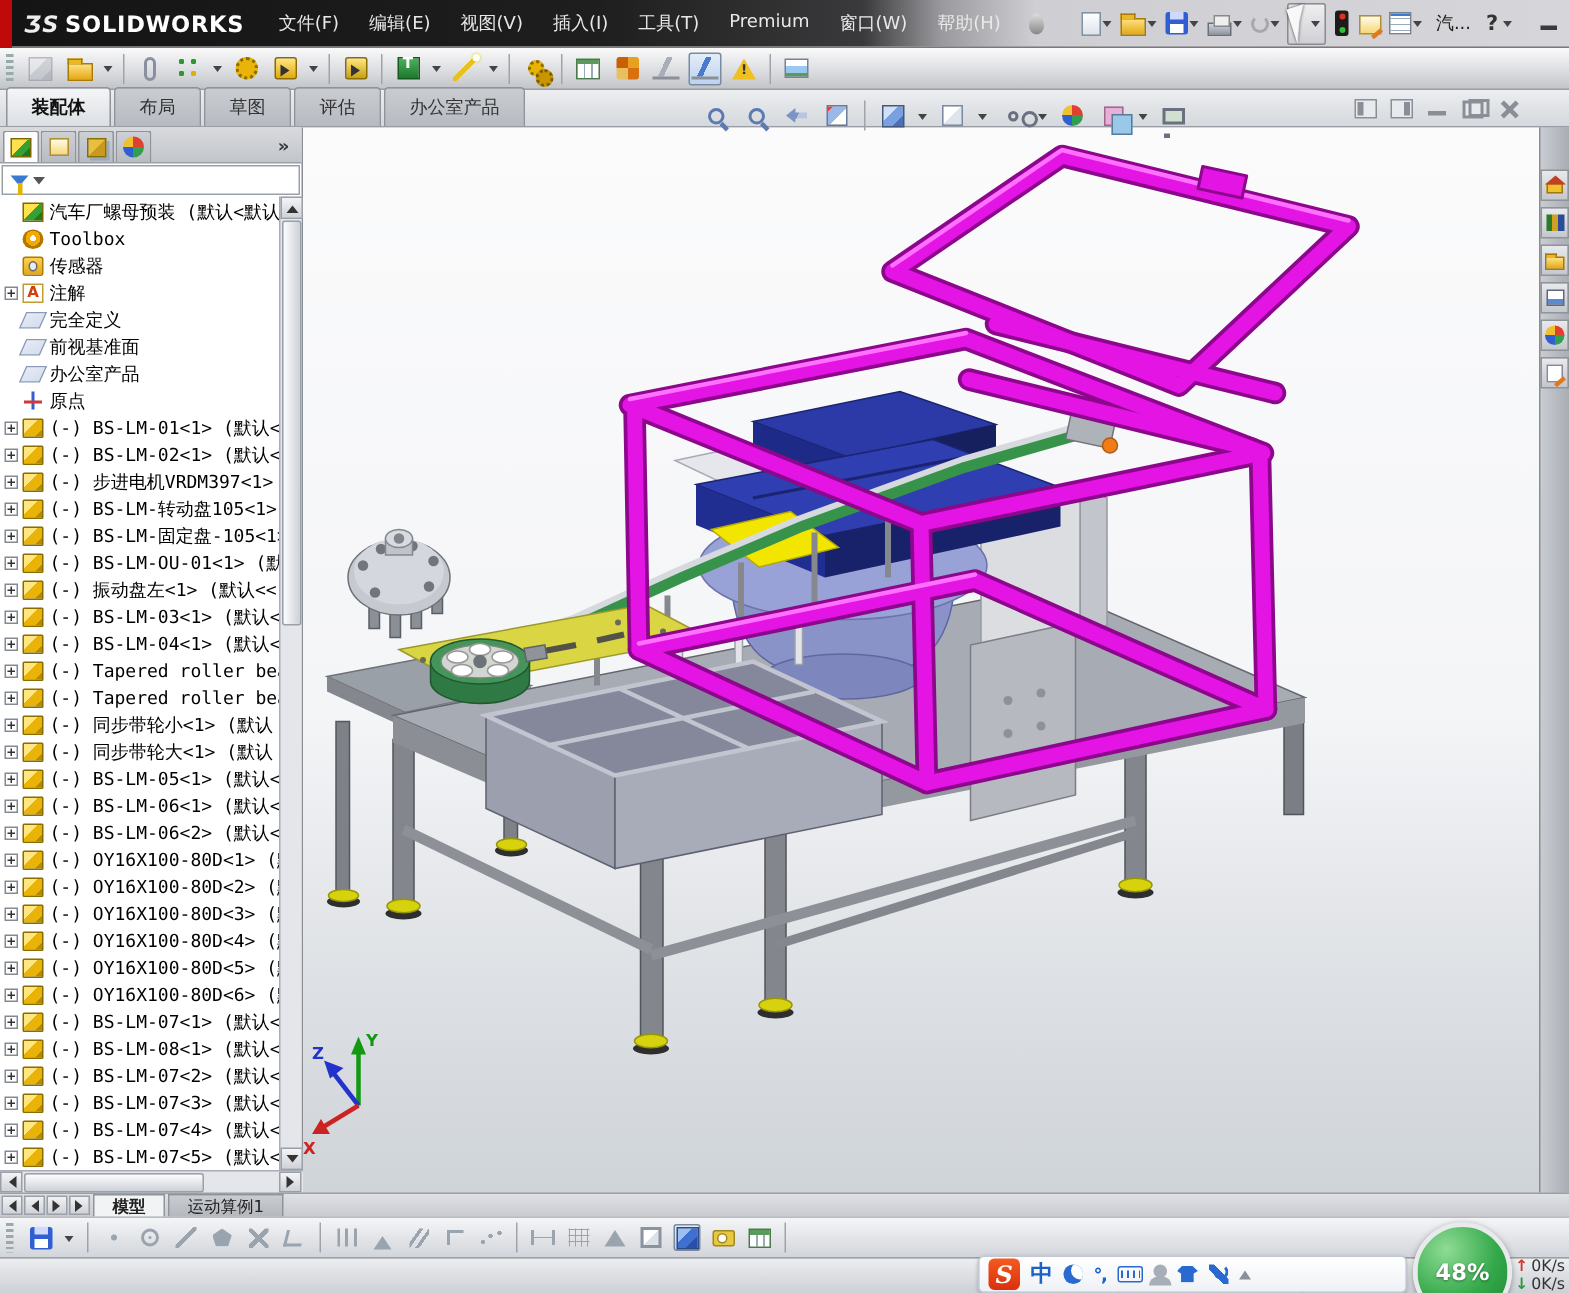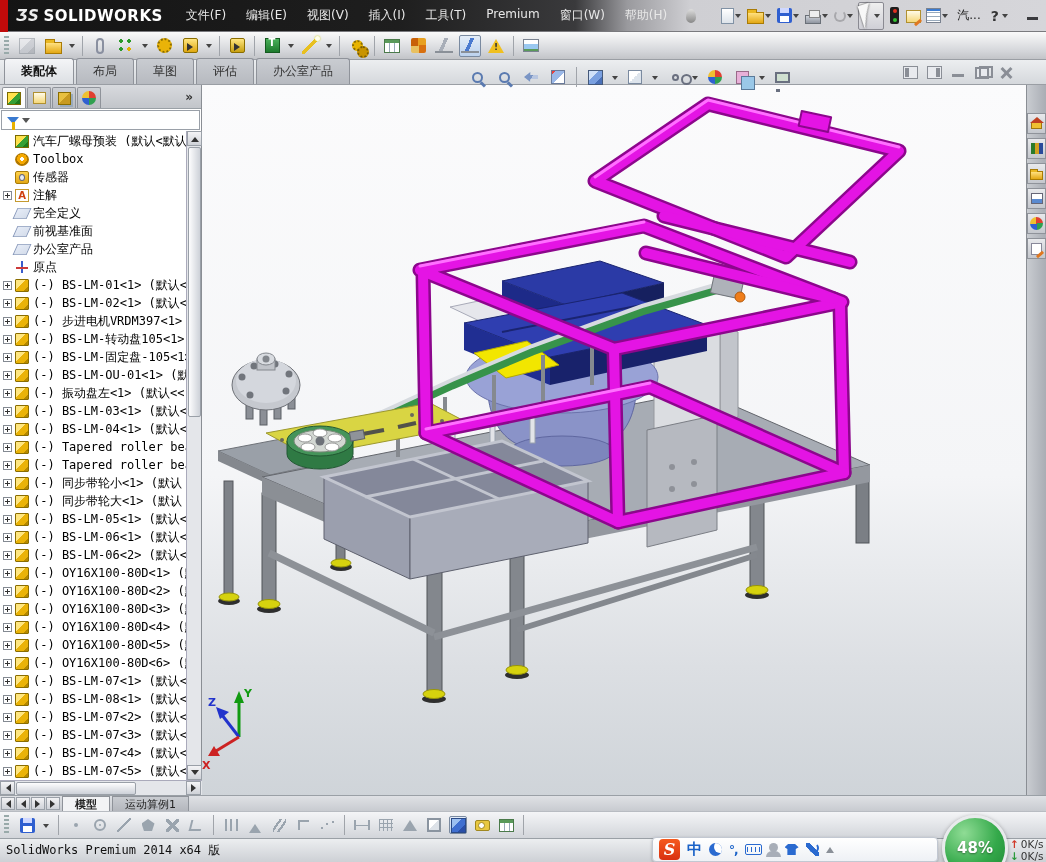--- a/index.html
+++ b/index.html
@@ -958,21 +958,20 @@
   <span class="sk">
       <span class="s-measure"></span>
     </span>
   <span class="sk">
       <span class="s-table"></span>
     </span>
   <span class="tsep"></span>
 </div>
 
 <div class="statusbar">
-  <span class="sb-left">SolidWorks Premium 2014 x64 版</span>
   <span class="sb-cell" style="left:658px;width:86px">完全定义</span>
   <span class="sb-cell" style="left:748px;width:118px">在编辑 装配体</span>
   <span class="sb-cell" style="left:870px;width:64px">自定义</span>
 </div>
 
 <div class="ime">
   <span class="ime-logo">S</span>
   <span class="ime-cn">中</span>
   <span class="ime-moon"></span>
   <span class="ime-punct">°,</span>

